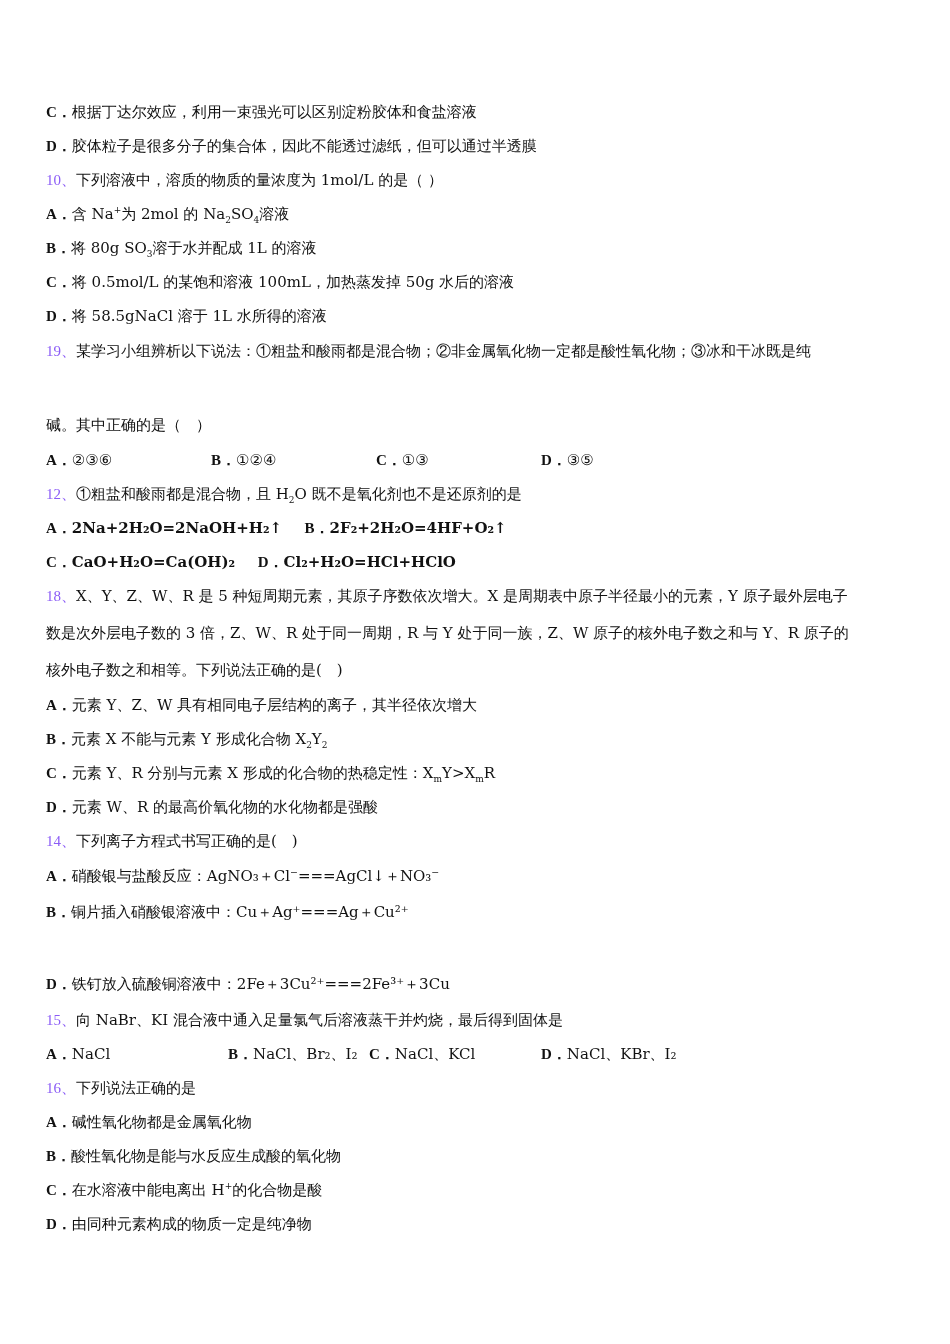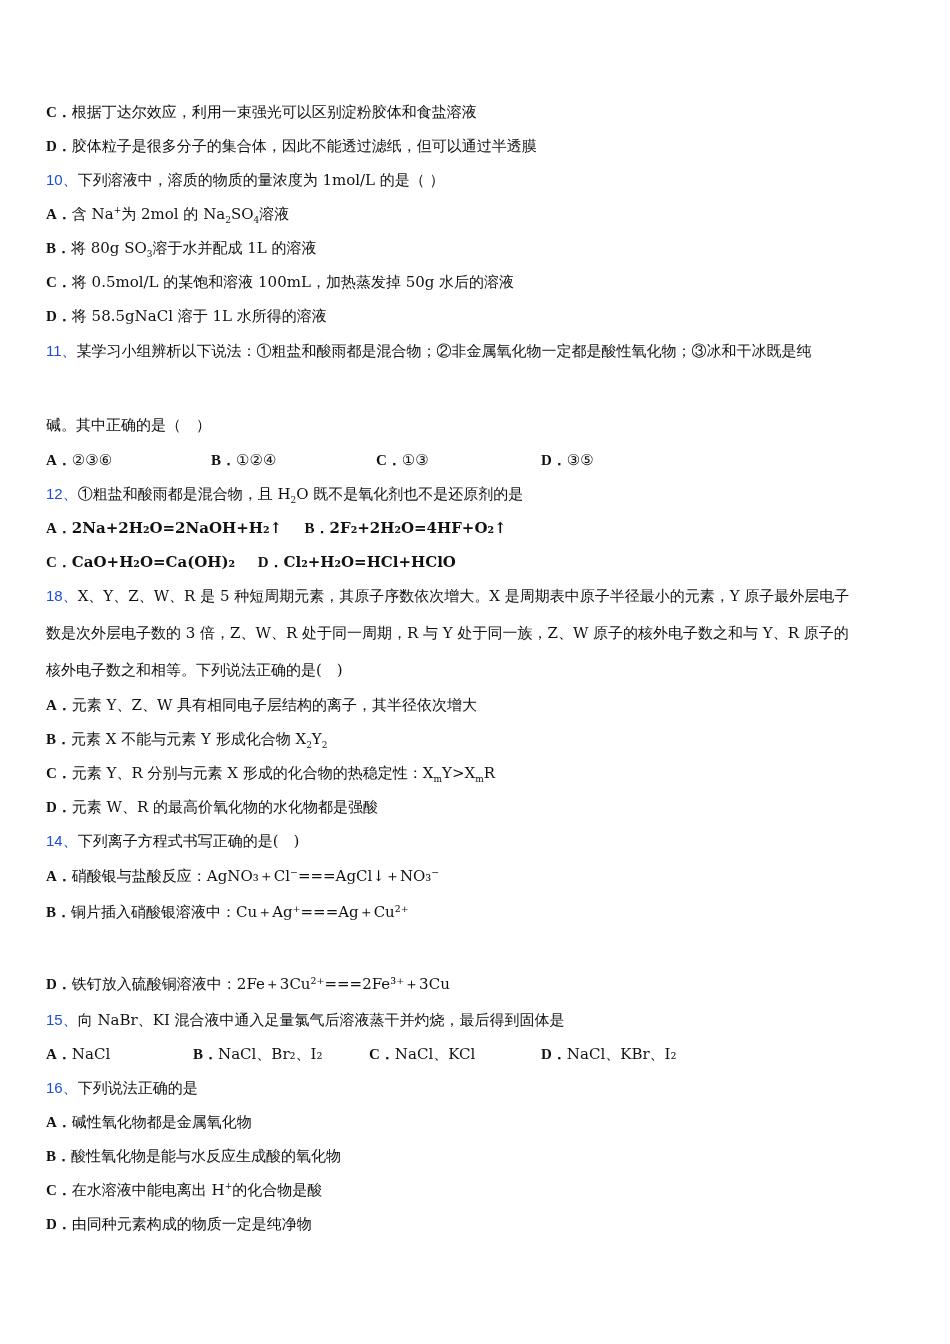--- a/index.html
+++ b/index.html
@@ -4,21 +4,21 @@
   <style>
     html, body { margin: 0; padding: 0; background: #ffffff; }
     body { width: 950px; height: 1344px; position: relative; overflow: hidden; }
     .page { position: absolute; left: 0; top: 0; width: 810px; height: 1344px; background: #ffffff; }
     .line {
       position: absolute; left: 46px; white-space: nowrap;
       font-family: "DejaVu Serif", "Liberation Serif", serif;
       font-size: 15px; color: #111111; line-height: 20px; height: 20px;
     }
     .b { font-weight: bold; }
-    .qnum { font-family: Liberation Sans, sans-serif; font-weight: normal; color: #1d4ed8; }
+    .qnum { font-family: Liberation Serif, serif; font-weight: normal; color: #8b5cf6; }
     sub, sup { font-size: 9px; line-height: 0; }
     .opt { position: absolute; white-space: nowrap; }
     .lbl { font-family: "Liberation Serif", serif; font-weight: bold; }
   </style>
 </head>
 <body>
 
 <div class="page">
 
   <div class="line" style="top:102px">
@@ -38,21 +38,21 @@
     <span class="lbl">B．</span><span>将 80g SO</span><sub>3</sub><span>溶于水并配成 1L 的溶液</span>
   </div>
   <div class="line" style="top:272px">
     <span class="lbl">C．</span><span>将 0.5mol/L 的某饱和溶液 100mL，加热蒸发掉 50g 水后的溶液</span>
   </div>
   <div class="line" style="top:306px">
     <span class="lbl">D．</span><span>将 58.5gNaCl 溶于 1L 水所得的溶液</span>
   </div>
 
   <div class="line" style="top:341px">
-    <span class="qnum">11、</span><span>某学习小组辨析以下说法：①粗盐和酸雨都是混合物；②非金属氧化物一定都是酸性氧化物；③冰和干冰既是纯</span>
+    <span class="qnum">19、</span><span>某学习小组辨析以下说法：①粗盐和酸雨都是混合物；②非金属氧化物一定都是酸性氧化物；③冰和干冰既是纯</span>
   </div>
   <div class="line" style="top:415px">
     <span>碱。其中正确的是（　）</span>
   </div>
   <div class="line" style="top:450px; width:860px;">
     <span class="opt" style="left:0px"><span class="lbl">A．</span><span>②③⑥</span></span>
     <span class="opt" style="left:165px"><span class="lbl">B．</span><span>①②④</span></span>
     <span class="opt" style="left:330px"><span class="lbl">C．</span><span>①③</span></span>
     <span class="opt" style="left:495px"><span class="lbl">D．</span><span>③⑤</span></span>
   </div>
@@ -104,21 +104,21 @@
   </div>
   <div class="line" style="top:974px">
     <span class="lbl">D．</span><span>铁钉放入硫酸铜溶液中：2Fe＋3Cu²⁺===2Fe³⁺＋3Cu</span>
   </div>
 
   <div class="line" style="top:1010px">
     <span class="qnum">15、</span><span>向 NaBr、KI 混合液中通入足量氯气后溶液蒸干并灼烧，最后得到固体是</span>
   </div>
   <div class="line" style="top:1044px; width:860px;">
     <span class="opt" style="left:0px"><span class="lbl">A．</span><span>NaCl</span></span>
-    <span class="opt" style="left:147px"><span class="lbl">B．</span><span>NaCl、Br₂、I₂</span></span>
+    <span class="opt" style="left:182px"><span class="lbl">B．</span><span>NaCl、Br₂、I₂</span></span>
     <span class="opt" style="left:323px"><span class="lbl">C．</span><span>NaCl、KCl</span></span>
     <span class="opt" style="left:495px"><span class="lbl">D．</span><span>NaCl、KBr、I₂</span></span>
   </div>
 
   <div class="line" style="top:1078px">
     <span class="qnum">16、</span><span>下列说法正确的是</span>
   </div>
   <div class="line" style="top:1112px">
     <span class="lbl">A．</span><span>碱性氧化物都是金属氧化物</span>
   </div>

